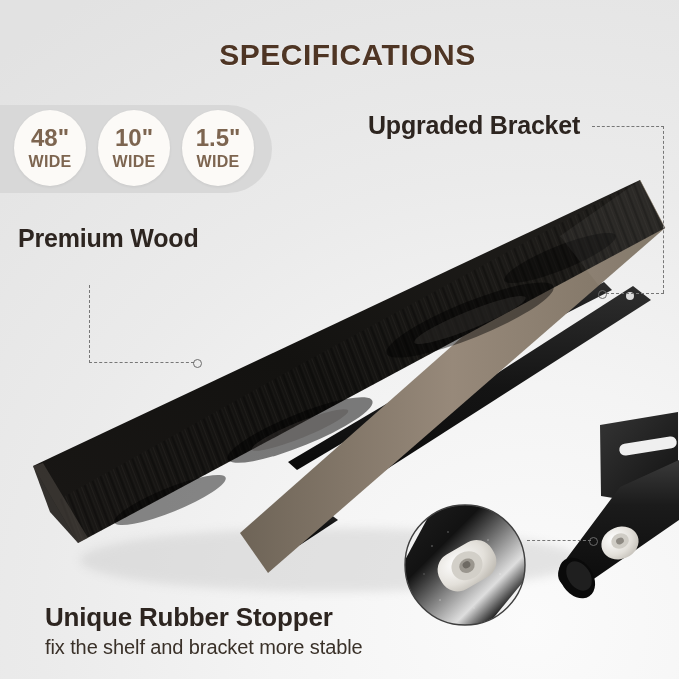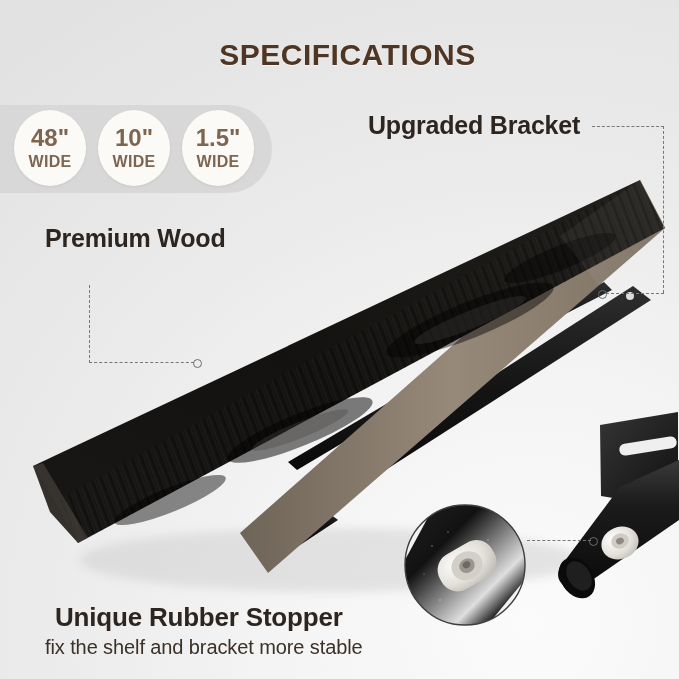--- a/index.html
+++ b/index.html
@@ -38,23 +38,23 @@
   
   .callout{position:absolute;}
   .callout .head{
     font-size:25px;font-weight:bold;color:#2d2520;line-height:1.1;
     letter-spacing:-.2px;
   }
   .callout .sub{
     font-size:16px;color:#3a3129;margin-top:4px;letter-spacing:-.1px;
   }
   .c-bracket{left:336px;top:112px;margin-left:32px;}
-  .c-wood{left:18px;top:225px;margin-left:27px;}
+  .c-wood{left:18px;top:225px;}
   .c-stopper{left:45px;top:603px;}
-  .c-stopper .head{font-size:26px;margin-left:10px;}
+  .c-stopper .head{font-size:26px;}
   .c-stopper .sub{font-size:20px;}
   .dot{
     position:absolute;width:7px;height:7px;border-radius:50%;
     border:1px solid #6b6b6b;background:transparent;
   }
   .dash-h{position:absolute;height:0;border-top:1px dashed #777;}
   .dash-v{position:absolute;width:0;border-left:1px dashed #777;}
   
   .art{position:absolute;left:0;top:0;width:679px;height:679px;}
 </style>

